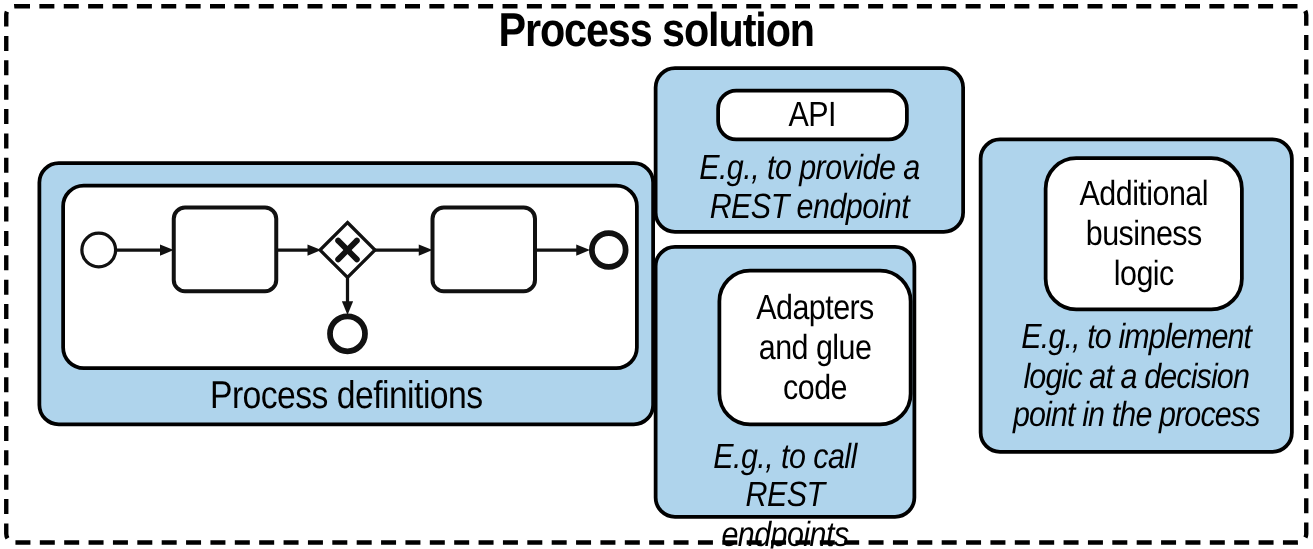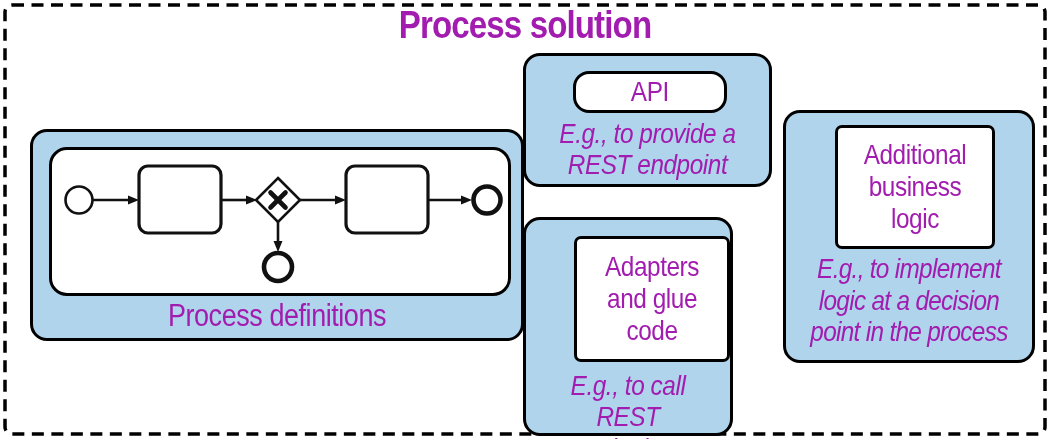--- a/index.html
+++ b/index.html
@@ -1,57 +1,57 @@
 <!DOCTYPE html>
 <html><head>
 <meta charset="utf-8">
 <style>
   html,body{margin:0;padding:0;background:#ffffff;}
   .canvas{
     position:relative;
     width:1050px;height:439px;
     background:#ffffff;
     font-family:"Liberation Sans", sans-serif;
-    color:#a21caf;
+    color:#000000;
     overflow:hidden;
   }
   .cond{transform:scaleX(.87);transform-origin:50% 50%;}
   .multiline{white-space:pre-line;}
   .border-svg{position:absolute;left:0;top:0;}
   .fig-title{
     position:absolute;left:0;top:6px;width:1050px;
     text-align:center;font-size:38px;font-weight:700;
     letter-spacing:-1px;line-height:1.0;
   }
   .bluebox{
     position:absolute;box-sizing:border-box;
     background:#AFD4EC;border:3.5px solid #000;border-radius:17px;padding-left:13px;
   }
   .whitebox{
     position:absolute;box-sizing:border-box;
-    background:#ffffff;border:3px solid #000;border-radius:7px;
+    background:#ffffff;border:3px solid #000;border-radius:26px;
   }
   
   .pd-box{left:30px;top:129px;width:494px;height:212px;}
   .pd-inner{left:16px;top:15px;width:462px;height:149px;border-radius:18px;}
   .pd-label{
     position:absolute;left:0;top:168px;width:100%;text-align:center;
     font-size:31px;letter-spacing:-0.5px;line-height:1.05;
   }
   
   .api-box{left:523px;top:53px;width:249px;height:134px;}
   .api-pill{left:47px;top:15px;width:154px;height:42px;border-radius:16px;
     display:flex;align-items:center;justify-content:center;}
   .api-label{font-size:28px;letter-spacing:-0.5px;}
   .api-desc{
     position:absolute;left:0;top:62px;width:100%;text-align:center;
     font-size:28px;font-style:italic;letter-spacing:-0.5px;line-height:1.12;
   }
   
-  .ad-box{left:523px;top:217px;width:210px;height:219px;}
+  .ad-box{left:523px;top:196px;width:210px;height:219px;}
   .ad-inner{left:48px;top:16px;width:156px;height:126px;
     display:flex;align-items:center;justify-content:center;text-align:center;}
   .ad-label{font-size:28px;letter-spacing:-0.5px;line-height:1.14;}
   .ad-desc{
     position:absolute;left:0;top:150px;width:100%;text-align:center;
     font-size:28px;font-style:italic;letter-spacing:-0.5px;line-height:1.12;
   }
   
   .lg-box{left:783px;top:110px;width:252px;height:253px;}
   .lg-inner{left:49px;top:12px;width:160px;height:124px;

